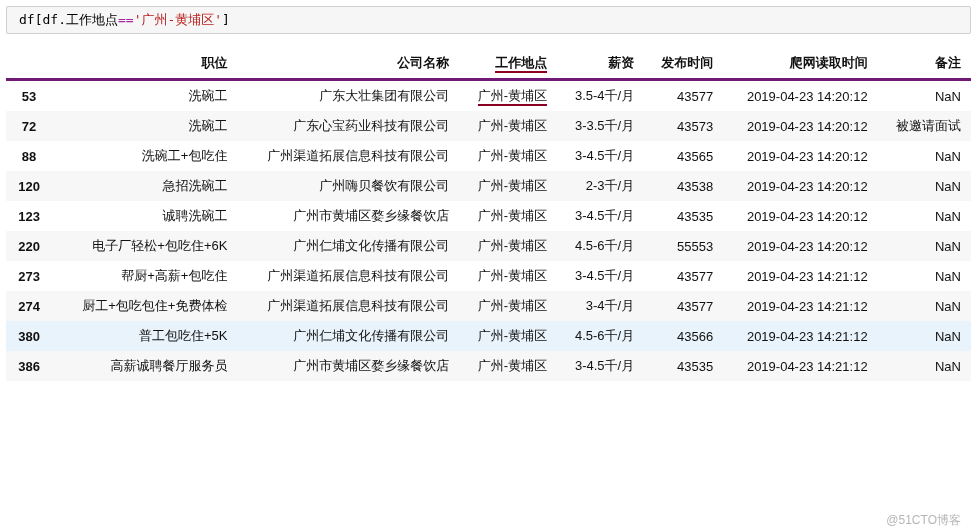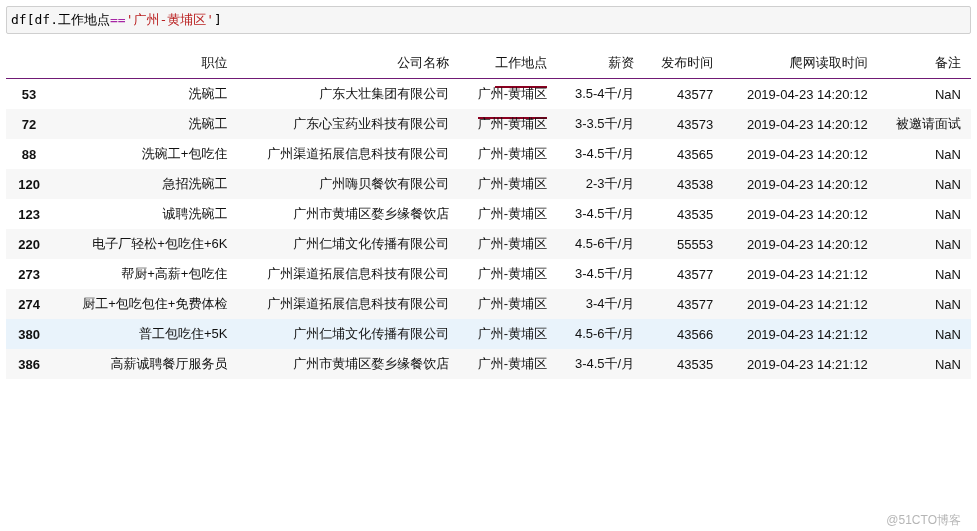--- a/index.html
+++ b/index.html
@@ -8,57 +8,57 @@
     padding: 6px;
     font-family: "Microsoft YaHei", Arial, sans-serif;
     font-size: 13px;
     color: #111;
     background: #fff;
     width: 977px;
   }
   .code-cell {
     border: 1px solid #cfcfcf;
     background: #f6f6f6;
-    padding: 4px 4px;
+    padding: 4px 12px;
     font-family: Consolas, Menlo, monospace;
     font-size: 13px;
     color: #000;
     margin-bottom: 14px;
     border-radius: 2px;
   }
   .code-cell .ident { color: #000; }
   .code-cell .op    { color: #a626a4; }
   .code-cell .str   { color: #ba2121; }
   table.df {
     border-collapse: collapse;
     width: 100%;
     font-size: 13px;
   }
   table.df th, table.df td {
     padding: 6px 10px;
     text-align: right;
     white-space: nowrap;
   }
   table.df thead th {
-    border-bottom: 1px solid #701a75;
-    font-weight: normal;
+    border-bottom: 3px solid #701a75;
+    font-weight: bold;
   }
   table.df tbody th {
     font-weight: bold;
     text-align: center;
     padding-right: 14px;
   }
   table.df tbody tr:nth-child(even) { background: #f7f7f7; }
   table.df tbody tr.hovered { background: #e9f3fb !important; }
   .underline-red {
     background-image: linear-gradient(to top, #8b0020 0 2px, transparent 2px);
     background-repeat: no-repeat;
     background-position: 0 100%;
     background-size: 100% 100%;
-    padding-bottom: 18px;
+    padding-bottom: 3px;
   }
   .watermark {
     position: absolute;
     right: 16px;
     top: 512px;
     color: rgba(120,120,120,0.55);
     font-size: 12px;
     pointer-events: none;
   }
 </style>

